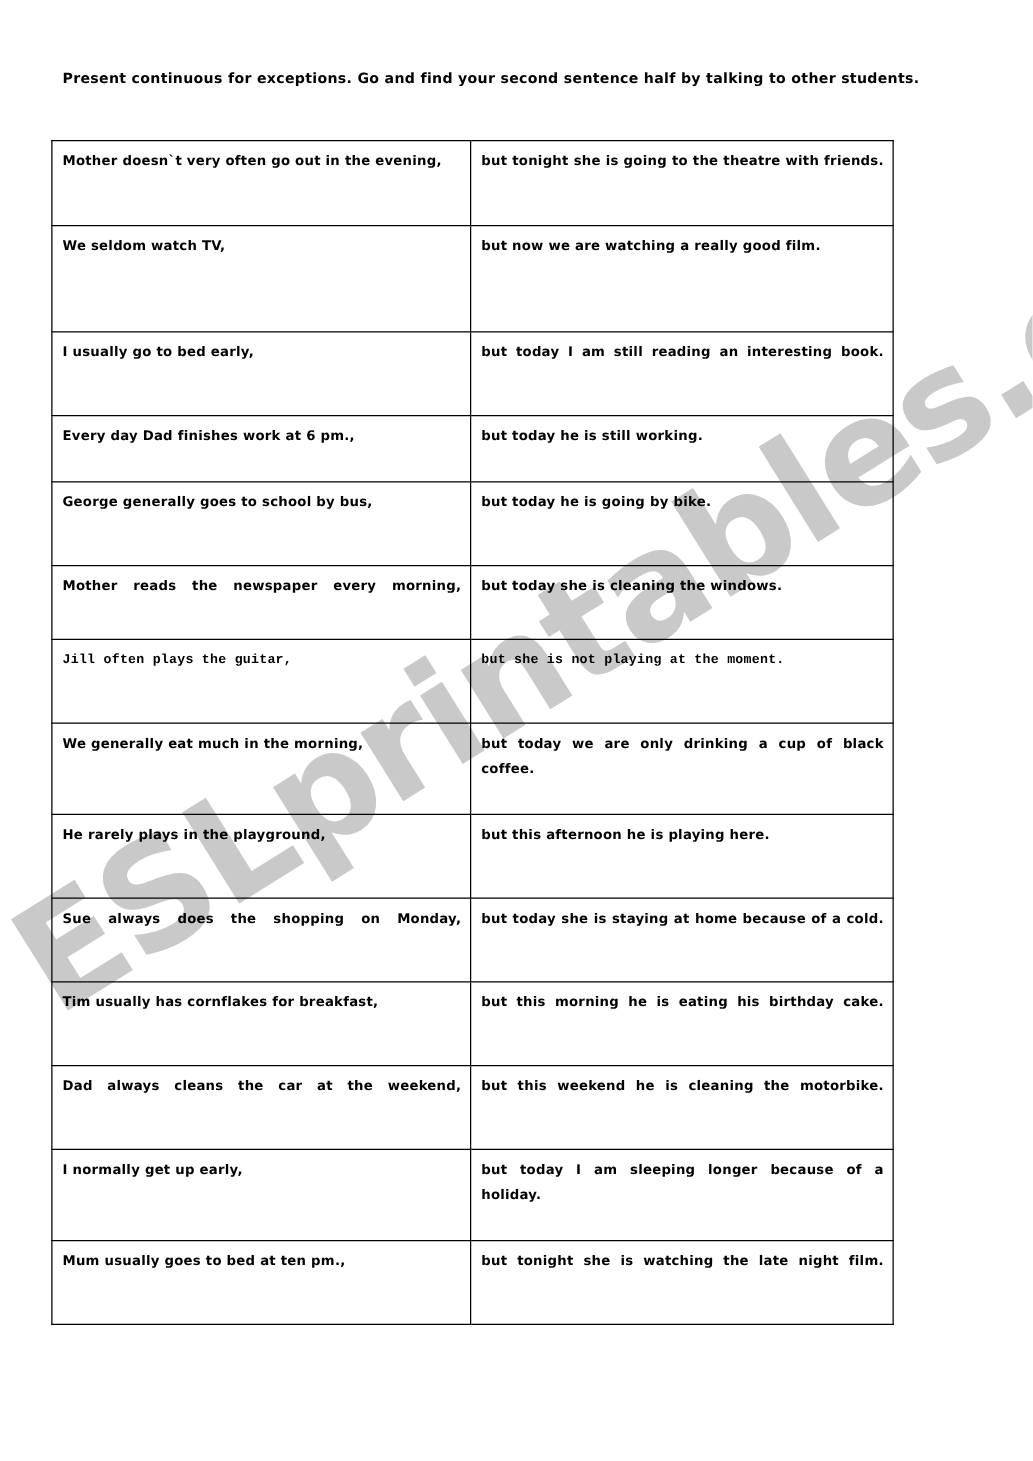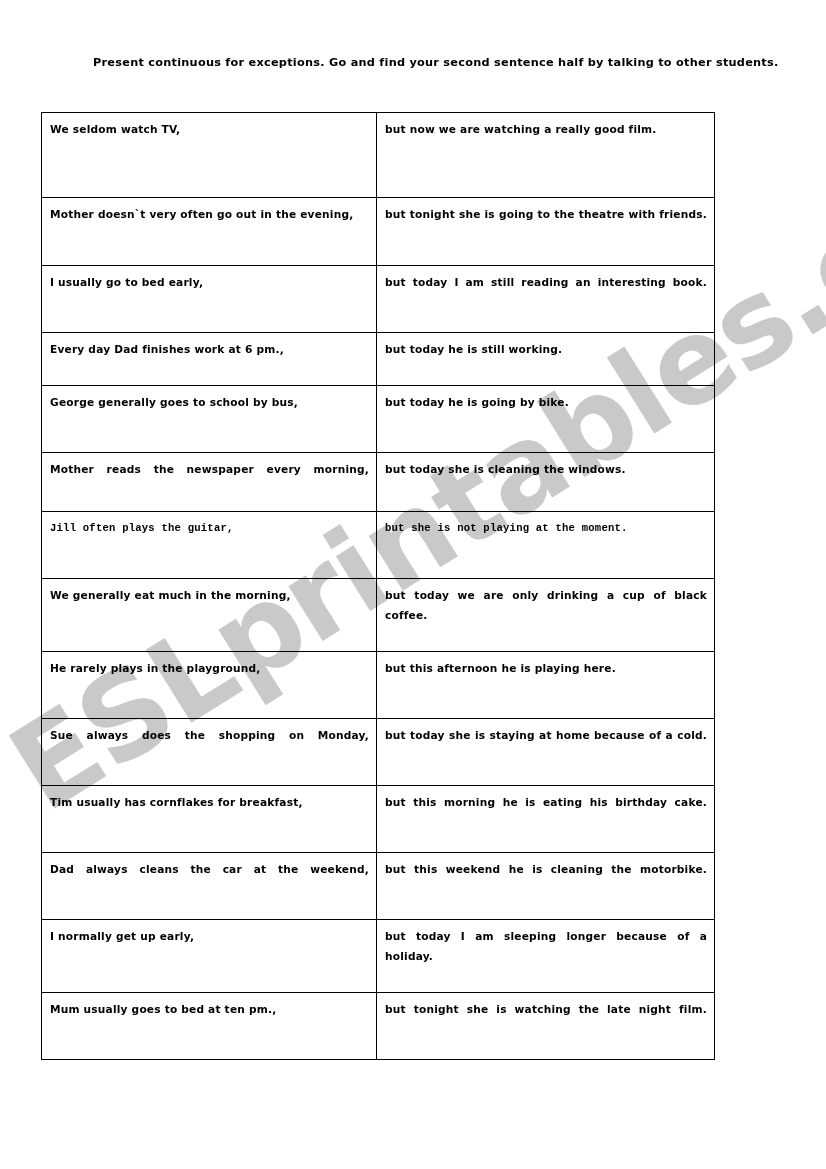--- a/index.html
+++ b/index.html
@@ -50,21 +50,20 @@
   #title {
     position: absolute;
     left: 50px;
     top: 52px;
     width: 728px;
     font-size: 11.3px;
     font-weight: bold;
     line-height: 22px;
     letter-spacing: 0.25px;
     z-index: 3;
-    margin-left: 43px;
   }
 
   
   #sentence-table {
     position: absolute;
     left: 41px;
     top: 112px;
     width: 643px;
     border-collapse: collapse;
     table-layout: fixed;
@@ -113,34 +112,34 @@
 <div id="page" style="background: rgb(255, 255, 255);">
 
   <div id="watermark">
     <div class="wm-text" style="color: rgb(201, 201, 201); transform: rotate(-32deg);">ESLprintables.com</div>
   </div>
 
   <div id="title">Present continuous for exceptions. Go and find your second sentence half by talking to other students.</div>
 
   <table id="sentence-table">
     <tbody id="table-body">
+        <tr style="height: 68px;">
+          <td class="col-left">
+            <span class="nj">Mother doesn`t very often go out in the evening,</span>
+          </td>
+          <td class="col-right">
+            <span class="j">but tonight she is going to the theatre with friends.</span>
+          </td>
+        </tr>
         <tr style="height: 85px;">
           <td class="col-left">
             <span class="nj">We seldom watch TV,</span>
           </td>
           <td class="col-right">
             <span class="nj">but now we are watching a really good film.</span>
-          </td>
-        </tr>
-        <tr style="height: 68px;">
-          <td class="col-left">
-            <span class="nj">Mother doesn`t very often go out in the evening,</span>
-          </td>
-          <td class="col-right">
-            <span class="j">but tonight she is going to the theatre with friends.</span>
           </td>
         </tr>
         <tr style="height: 67px;">
           <td class="col-left">
             <span class="nj">I usually go to bed early,</span>
           </td>
           <td class="col-right">
             <span class="j">but today I am still reading an interesting book.</span>
           </td>
         </tr>

